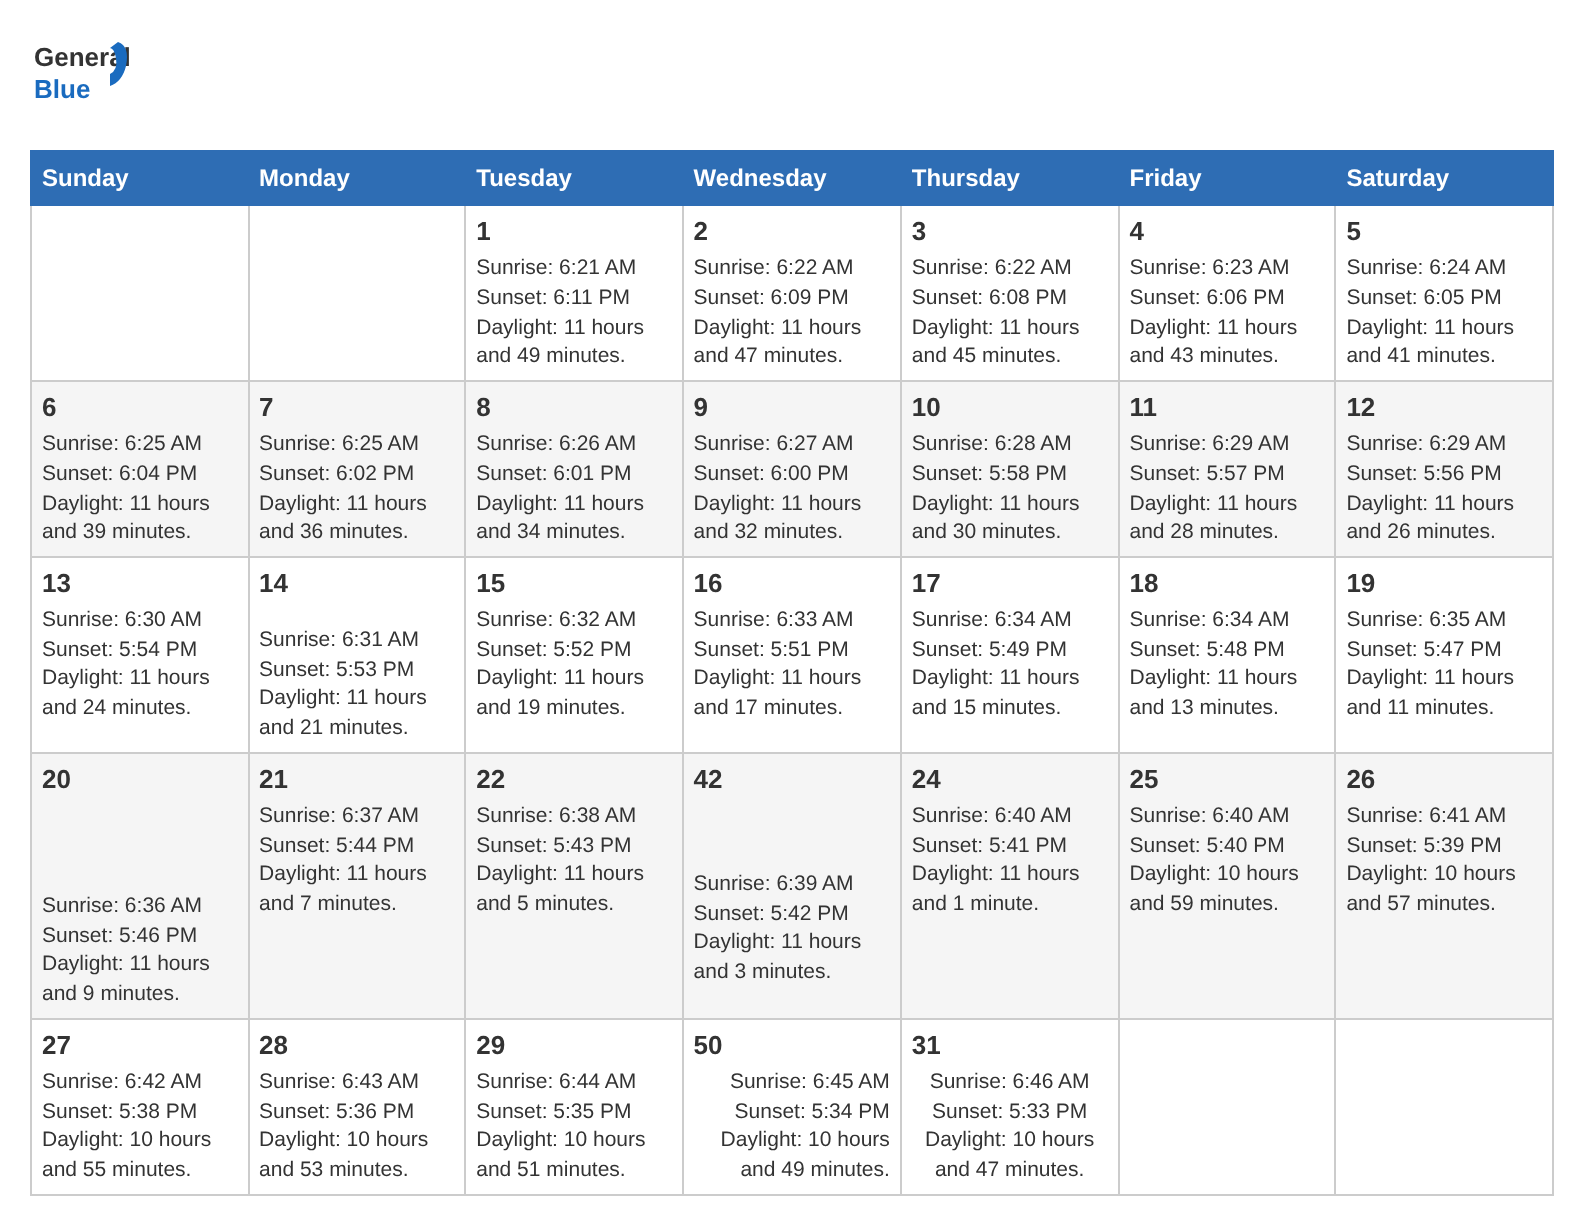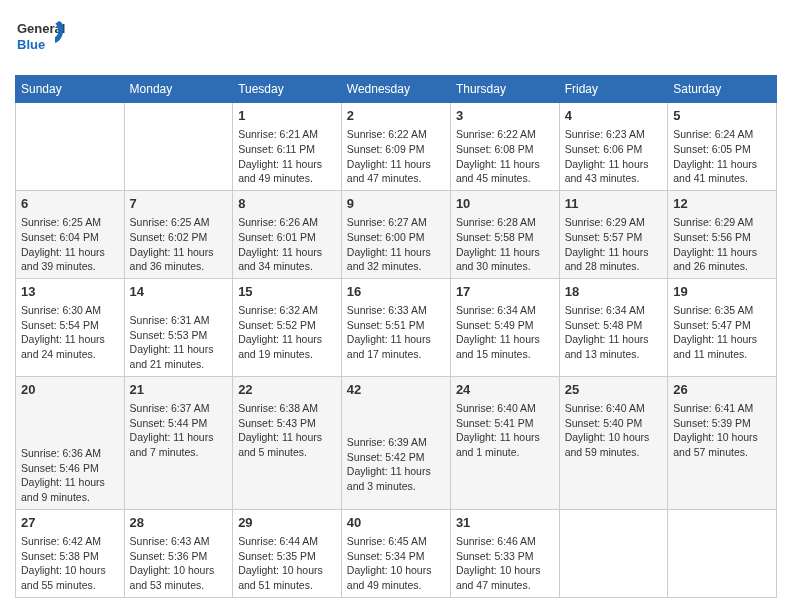--- a/index.html
+++ b/index.html
@@ -39,21 +39,21 @@
       width: 100%;
       border-collapse: collapse;
       font-size: 11px;
     }
     thead tr th {
       background-color: #2e6db4;
       color: #fff;
       text-align: left;
       padding: 6px 5px;
       font-size: 12px;
-      font-weight: normal;
+      font-weight: bold;
       border: 1px solid #2e6db4;
     }
     tbody tr td {
       border: 1px solid #ccc;
       vertical-align: top;
       padding: 4px 5px;
       width: 110px;
       min-height: 70px;
       color: #333;
       line-height: 1.4;
@@ -285,28 +285,28 @@
 Sunset: 5:36 PM
 Daylight: 10 hours and 53 minutes.</div>
         </td>
         <td>
           <span class="day-num">29</span>
           <div class="cell-text" style="white-space: pre-line;">Sunrise: 6:44 AM
 Sunset: 5:35 PM
 Daylight: 10 hours and 51 minutes.</div>
         </td>
         <td>
-          <span class="day-num">40</span>
-          <div class="cell-text" style="white-space: pre-line;">Sunrise: 6:45 AM
+          <span class="day-num">50</span>
+          <div class="cell-text" style="white-space: pre-line; text-align: right;">Sunrise: 6:45 AM
 Sunset: 5:34 PM
 Daylight: 10 hours and 49 minutes.</div>
         </td>
         <td>
           <span class="day-num">31</span>
-          <div class="cell-text" style="white-space: pre-line;">Sunrise: 6:46 AM
+          <div class="cell-text" style="white-space: pre-line; text-align: center;">Sunrise: 6:46 AM
 Sunset: 5:33 PM
 Daylight: 10 hours and 47 minutes.</div>
         </td>
         <td class="empty"></td>
         <td class="empty"></td>
       </tr>
     </tbody>
 </table>
 
 </body></html>

